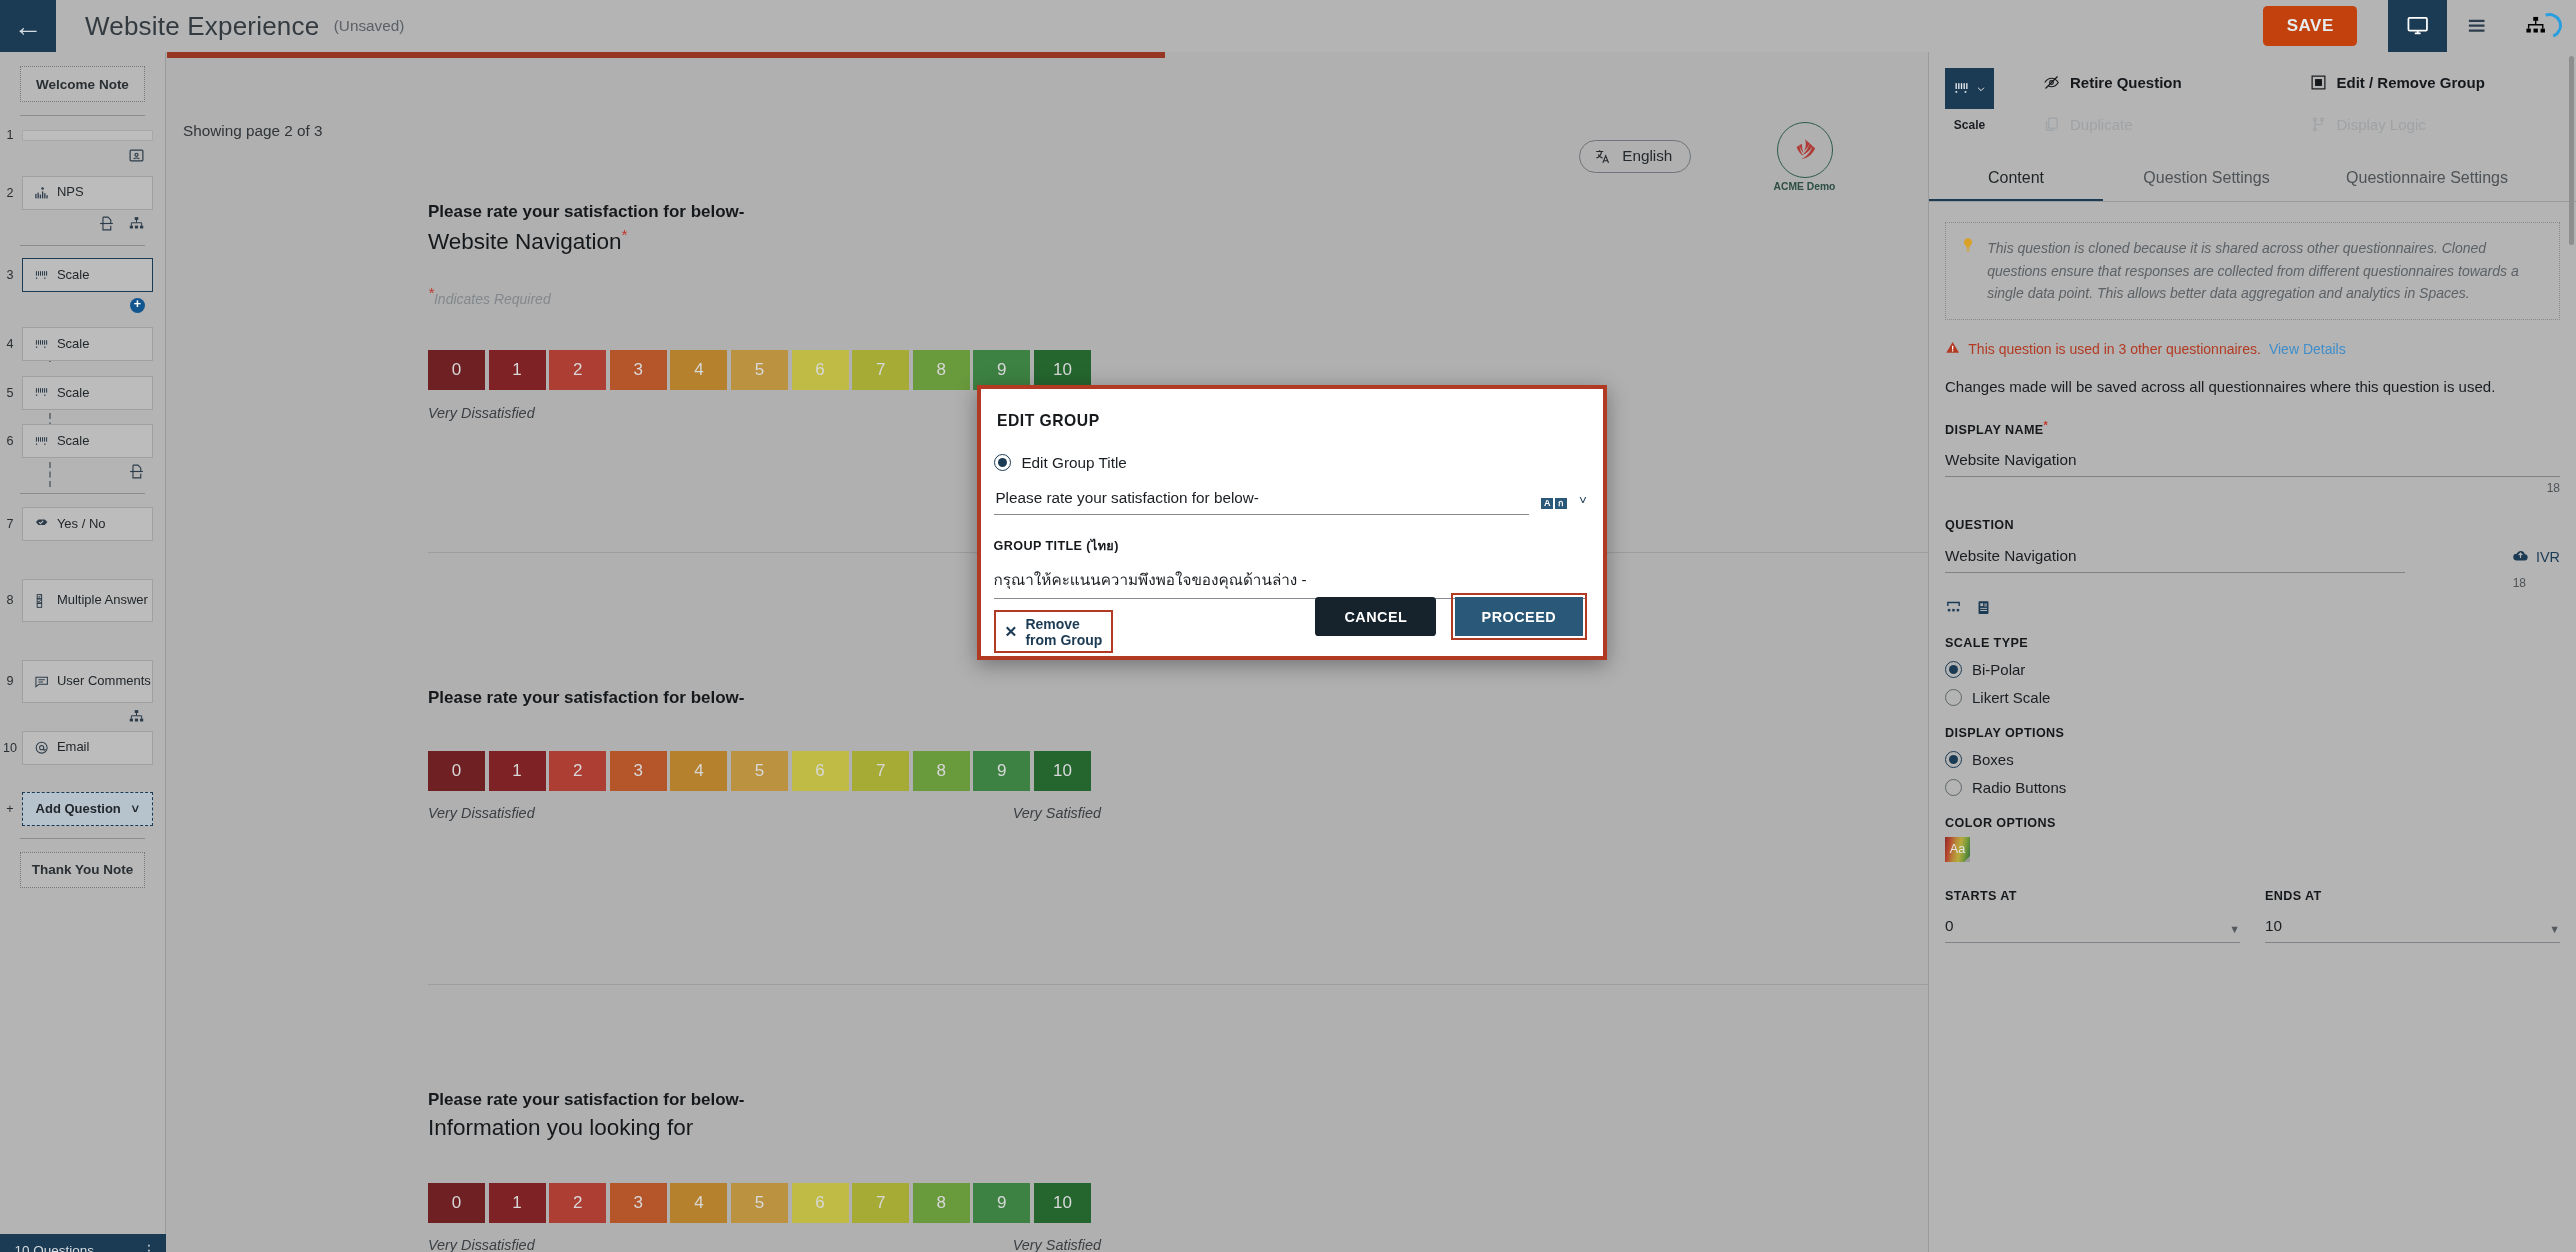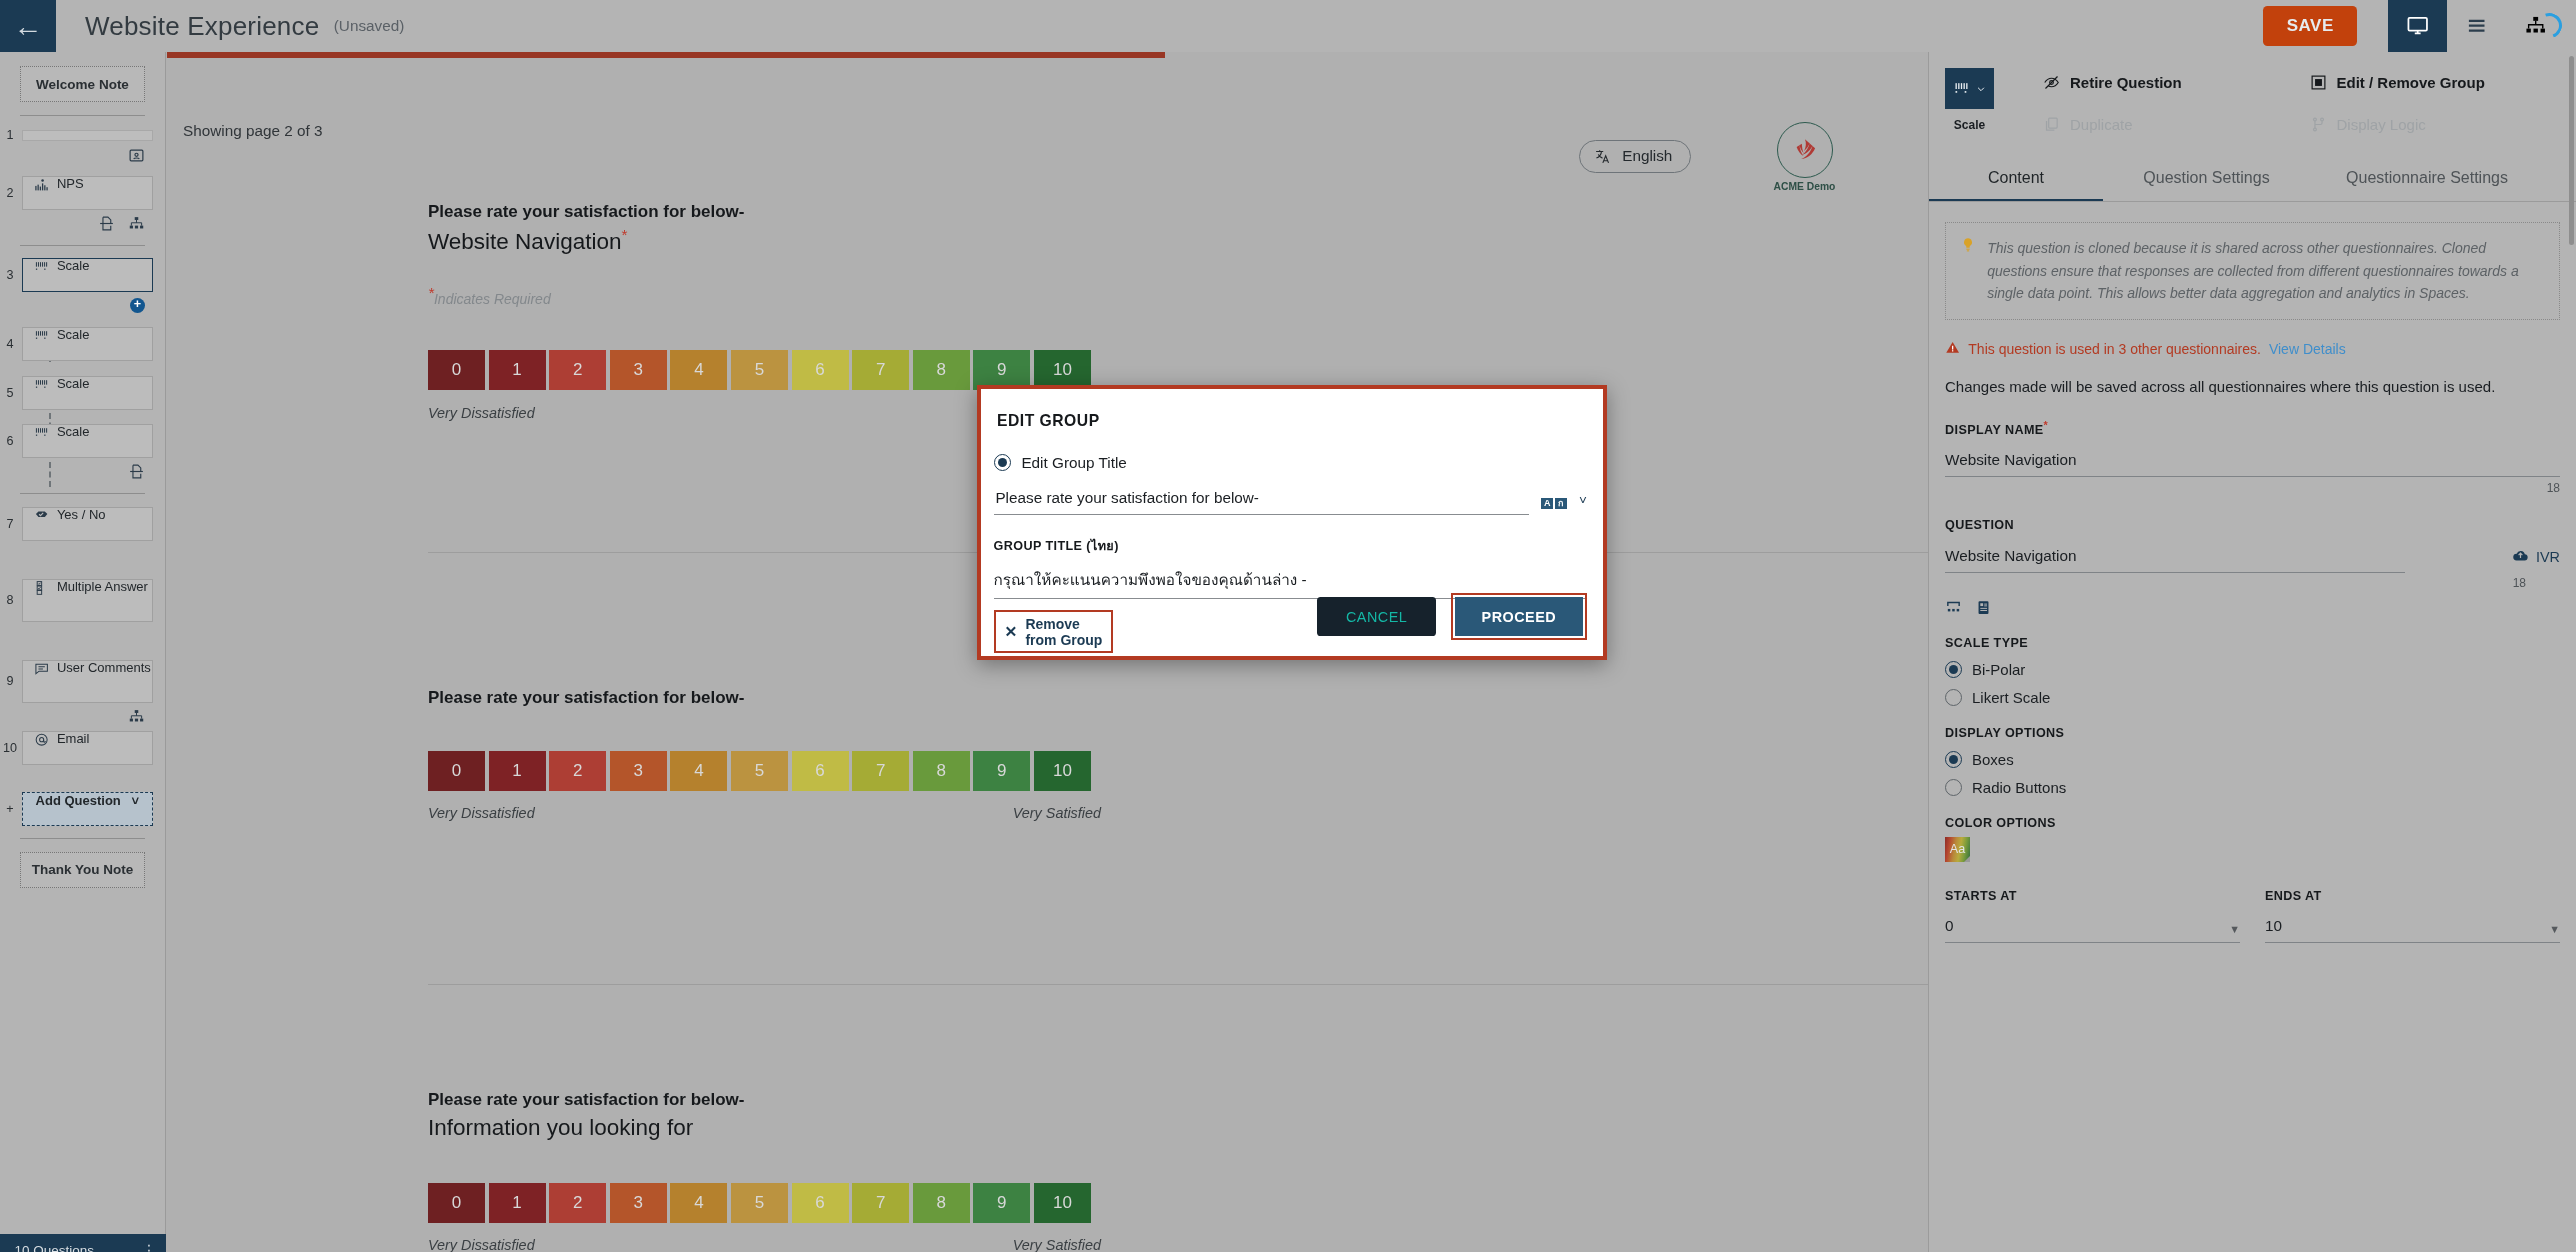--- a/index.html
+++ b/index.html
@@ -78,21 +78,21 @@
     position: relative; display: flex; align-items: center;
     margin: 0 0 0 0; padding: 0 0 0 0;
   }
   .q-num {
     width: 20px; text-align: center; font-size: 12.6px; color: #2a2f33;
     flex: 0 0 20px; margin-left: 0;
   }
   .q-box {
     margin-left: 1.8px; flex: 1; height: 34px; margin-right: 12px;
     background: #bcbcbc; border: 0.9px solid #a0a0a0;
-    display: flex; align-items: flex-start; gap: 8px; padding-left: 10.8px;
+    display: flex; align-items: center; gap: 8px; padding-left: 10.8px;
     font-size: 13px; color: #22272b;
   }
   .q-box.selected { border: 1.8px solid #1b3a53; background: #bcbcbc; }
   .q-box.empty { background: #bdbdbd; border: 0.9px solid #a8a8a8; height: 11.7px; }
   .q-box.dashed-blue {
     border: 1.8px dashed #1b3a53; background: #b6c2cc; justify-content: center;
     gap: 10.8px; padding-left: 0; font-weight: 700; font-size: 13px;
   }
   .q-label { line-height: 1.12; }
   .mini-icon { width: 15.3px; height: 15.3px; flex: 0 0 15.3px; color: #2b3b49; display:flex; align-items:center; justify-content:center;}
@@ -219,22 +219,22 @@
     margin: 10.8px 0 0 12.6px; width: 119px; height: 43px;
     border: 2.7px solid #b33a22; background: #fff;
     display: flex; align-items: center; gap: 8px; padding-left: 9px;
   }
   .remove-group .x { color: #1b3a53; font-size: 15.3px; font-weight: 700; }
   .remove-group .lbl { font-size: 14px; font-weight: 700; color: #1b3a53; }
   .modal-footer {
     position: absolute; right: 16px; bottom: 16px; display: flex; align-items: center; gap: 14.4px;
   }
   .btn-cancel {
-    background: #16222c; color: #14b8a6; border: none; border-radius: 3.6px;
-    font-size: 14.4px; font-weight: 400; letter-spacing: 0.5px;
+    background: #16222c; color: #ffffff; border: none; border-radius: 3.6px;
+    font-size: 14.4px; font-weight: 700; letter-spacing: 0.5px;
     padding: 11.7px 29px; cursor: pointer;
     font-family: "Liberation Sans", sans-serif;
   }
   .btn-proceed-wrap { border: 2.7px solid #b33a22; padding: 1.8px; }
   .btn-proceed {
     background: #2a5878; color: #fff; border: none;
     font-size: 14.4px; font-weight: 700; letter-spacing: 0.5px;
     padding: 11.7px 27px; cursor: pointer;
     font-family: "Liberation Sans", sans-serif;
   }

